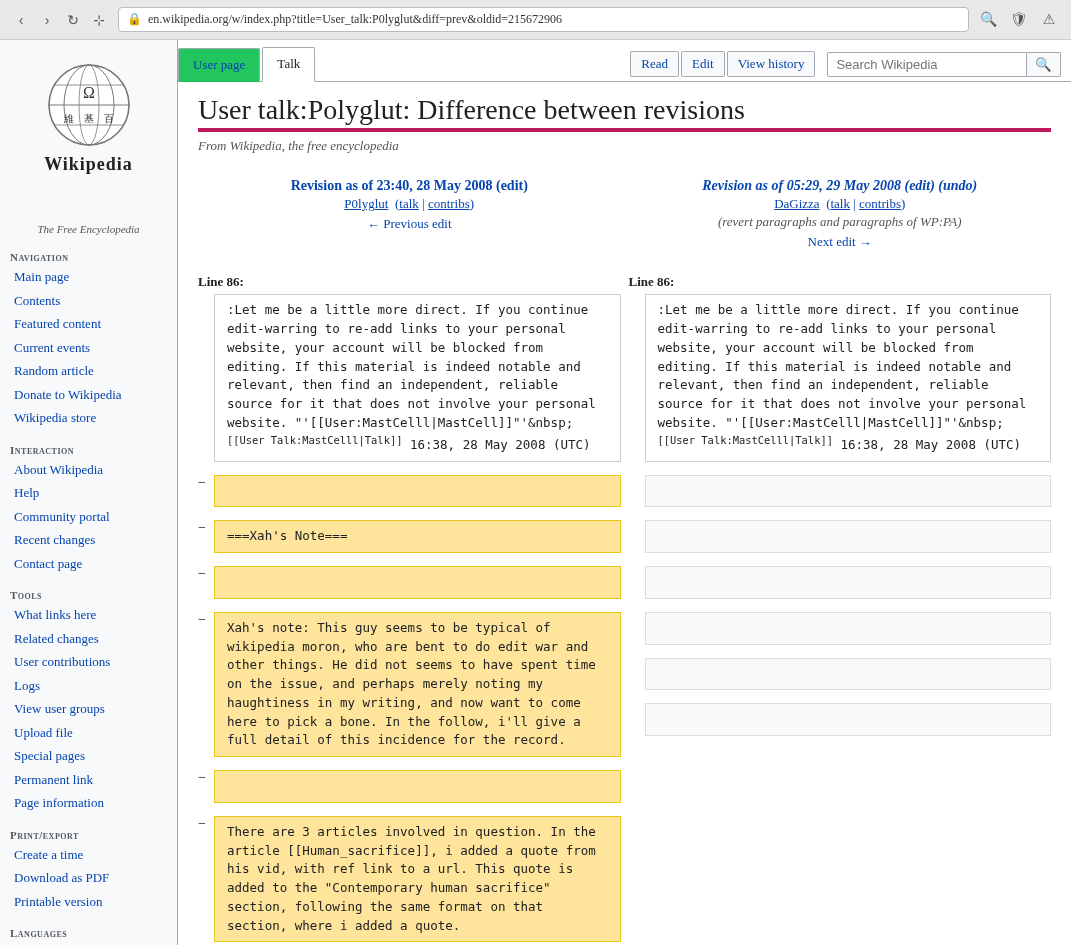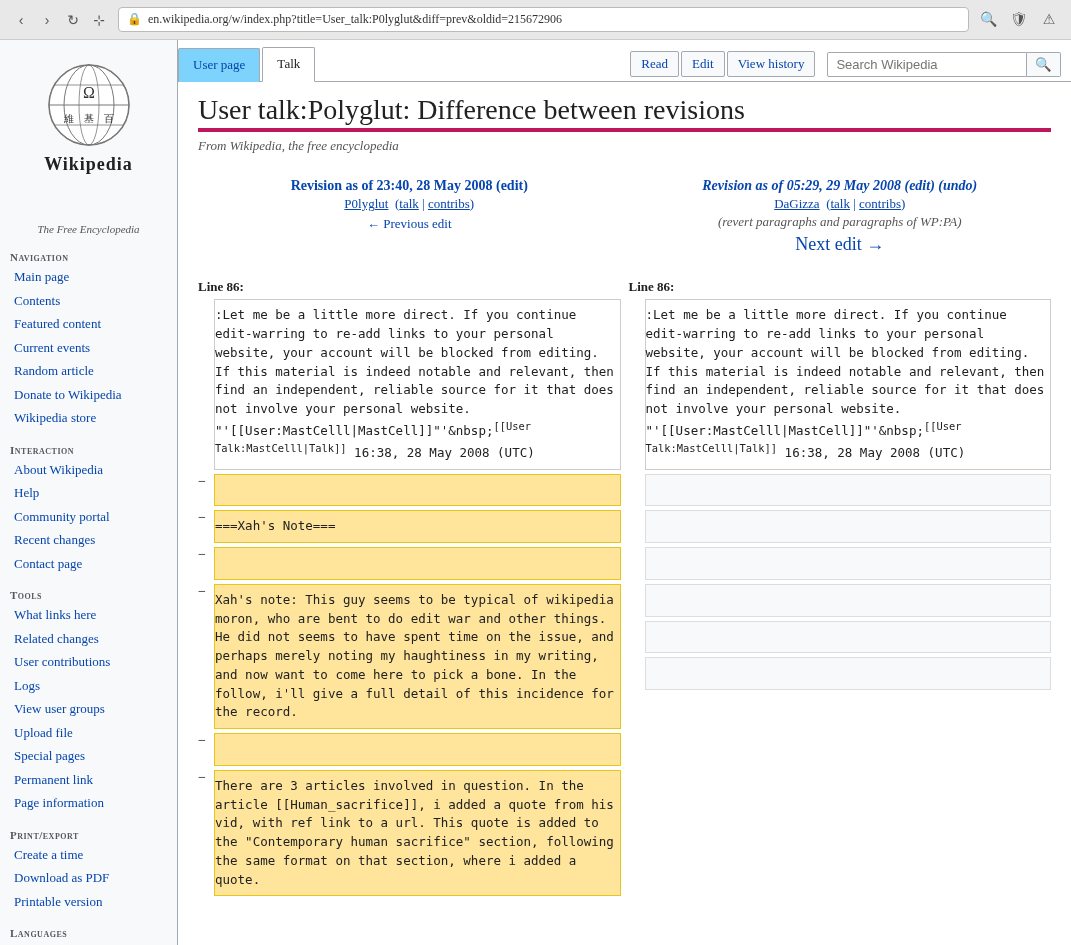--- a/index.html
+++ b/index.html
@@ -64,21 +64,21 @@
 
     
     .tabs-bar {
       display: flex; align-items: flex-end; justify-content: space-between;
       border-bottom: 1px solid #a2a9b1; padding: 0 10px 0 0; background: #fff;
       min-height: 42px;
     }
     .tabs-left { display: flex; align-items: flex-end; gap: 0; }
     .tab {
       padding: 6px 14px; font-size: 13px; cursor: pointer; border: 1px solid #a2a9b1;
-      border-bottom: none; margin-right: 2px; background: #7dd3fc; color: #0645ad;
+      border-bottom: none; margin-right: 2px; background: #22c55e; color: #0645ad;
       border-radius: 2px 2px 0 0; margin-bottom: -1px; text-decoration: none; line-height: 1.6;
     }
     .tab.active { background: #fff; color: #202122; border-bottom: 1px solid #fff; z-index: 1; position: relative; }
 
     .tabs-right { display: flex; align-items: center; gap: 2px; padding-bottom: 4px; }
     .tab-action {
       padding: 4px 10px; font-size: 13px; cursor: pointer; border: 1px solid #a2a9b1;
       background: #f8f9fa; color: #0645ad; border-radius: 2px; text-decoration: none;
     }
 
@@ -98,21 +98,21 @@
     h1.page-title {
       font-family: 'Linux Libertine', Georgia, serif;
       font-size: 28px; font-weight: normal; border-bottom: 4px solid #be185d;
       margin-bottom: 6px; line-height: 1.3;
     }
     .from-line { font-size: 13px; color: #555; margin-bottom: 16px; font-style: italic; }
 
     .line-label { font-size: 13px; font-weight: bold; padding: 4px 0; margin-top: 4px; }
 
     
-    .diff-block { border: 1px solid #ccc; padding: 6px 0; font-size: 12.5px; line-height: 1.5; margin-bottom: 2px; background: #fff; }
+    .diff-block { border: 1px solid #ccc; padding: 6px 12px; font-size: 12.5px; line-height: 1.5; margin-bottom: 11px; background: #fff; }
     .diff-block-unchanged { background: #fff; border: 1px solid #ccc; }
     .diff-block-removed { background: #ffe49c; border: 1px solid #e6c619; }
     .diff-block-empty { background: #f8f9fa; border: 1px solid #ddd; min-height: 24px; }
   </style>
 </head>
 <body>
 
 <div class="browser-bar">
   <div class="browser-nav-btns">
     <button class="browser-btn">‹</button>
@@ -235,21 +235,21 @@
           <div style="color:#0645ad; font-size:13px; margin-top:4px;">← Previous edit</div>
         </div>
         <div style="flex:1; text-align:center; padding:8px 4px;">
           <div style="font-weight:bold; color:#0645ad; font-size:14px;font-style:italic;">Revision as of 05:29, 29 May 2008 (edit) (undo)</div>
           <div style="color:#0645ad; font-size:13px; margin-top:2px;">
             <a href="#" style="color:#0645ad;">DaGizza</a>
             &nbsp;(<a href="#" style="color:#0645ad;">talk</a>
             | <a href="#" style="color:#0645ad;">contribs</a>)
           </div>
           <div style="font-style:italic; font-size:13px; color:#555; margin-top:2px;">(revert paragraphs and paragraphs of WP:PA)</div>
-          <div style="color:#0645ad; font-size:18px; margin-top:4px;">Next edit →</div>
+          <div style="color:#0645ad; font-size:13px; margin-top:4px;">Next edit →</div>
         </div>
       </div>
 
       <div style="display:flex; gap:8px;">
 
         <div style="flex:1;">
           <div class="line-label">Line 86:</div>
 
           <div style="display:flex; align-items:flex-start; margin-bottom:2px;">
             <div style="width:16px; min-width:16px;">&nbsp;</div>

